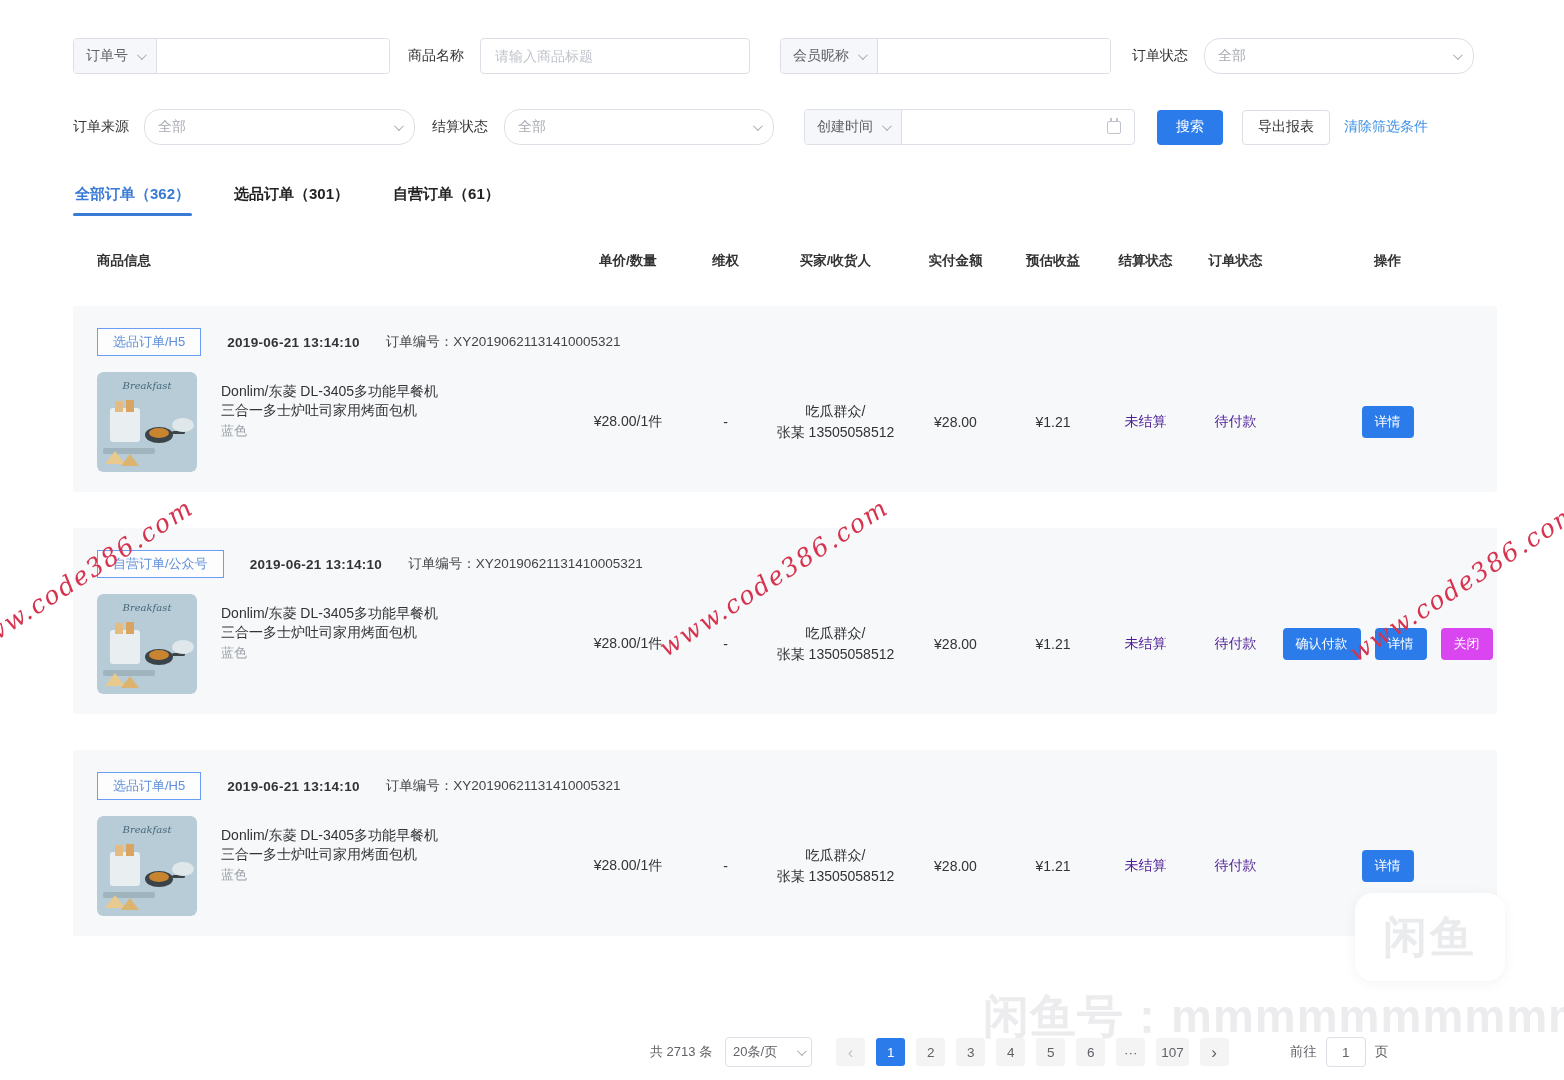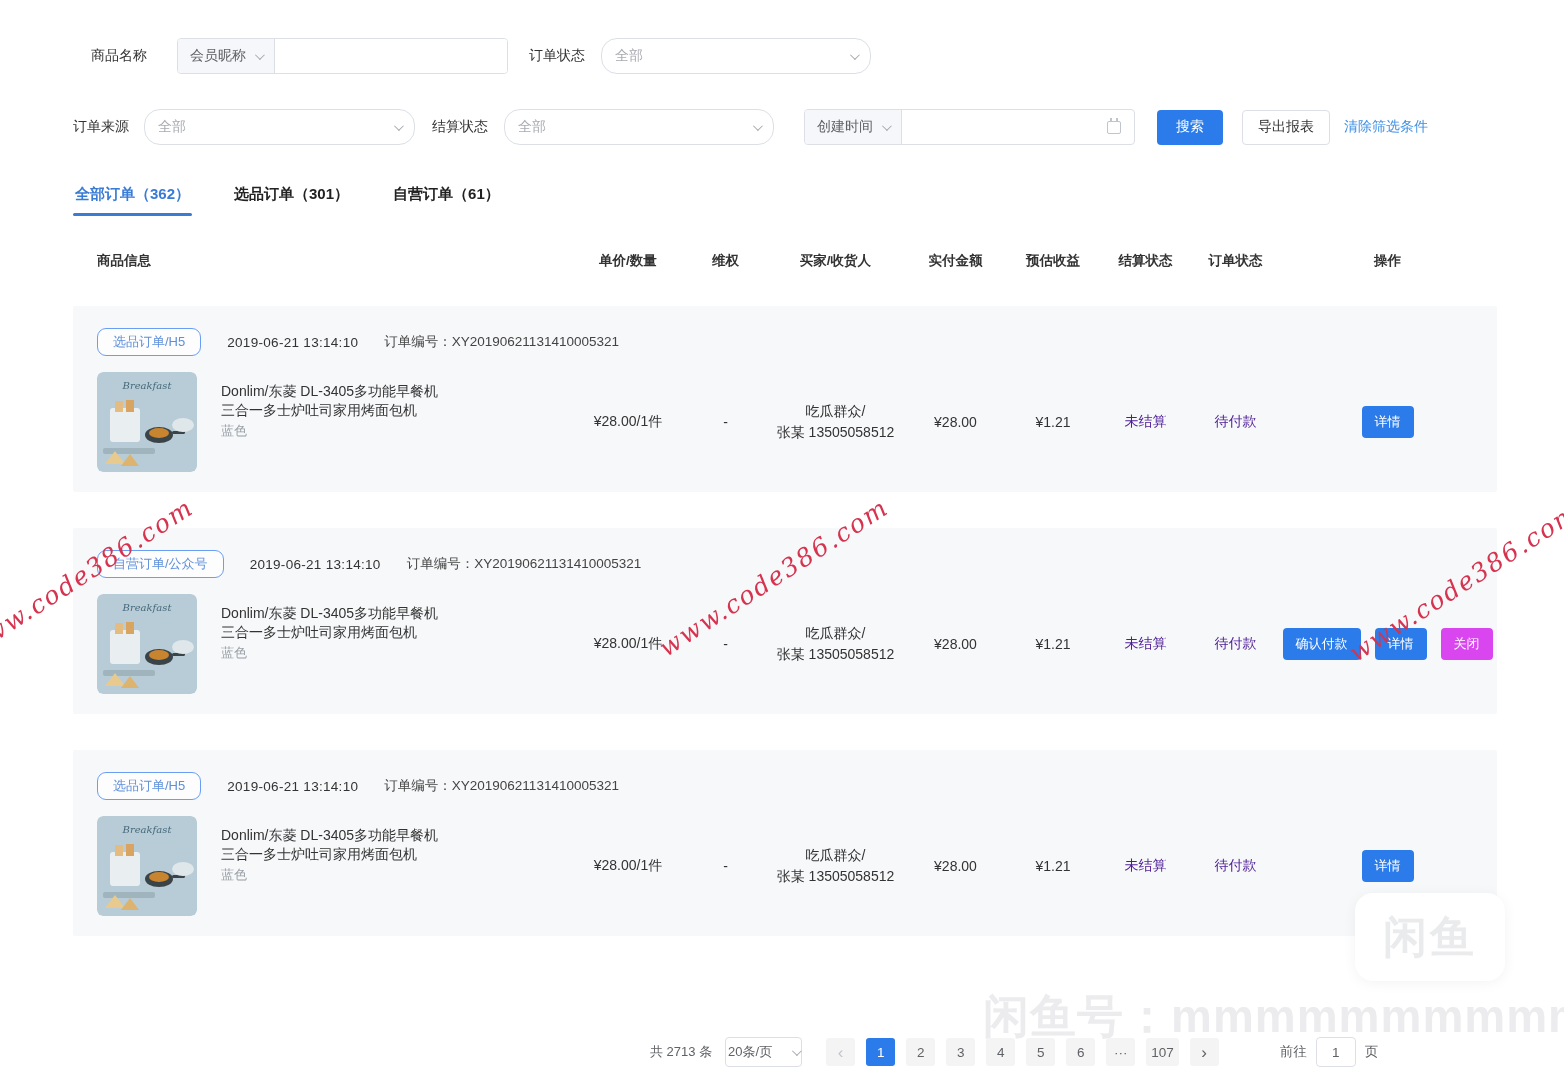--- a/index.html
+++ b/index.html
@@ -38,60 +38,68 @@
   .tab.active::after { content:''; position:absolute; left:-2px; right:-2px; bottom:0; height:3px; border-radius:2px; background:#3a7bd5; }
 
   
   .cols { display:grid; grid-template-columns:500px 110px 85px 135px 105px 90px 95px 85px 1fr; align-items:center; }
   .thead { margin:22px 0 0 73px; width:1424px; padding:14px 0; }
   .th { font-size:13.5px; font-weight:700; color:#333; text-align:center; }
   .th.first { text-align:left; padding-left:24px; }
 
   .card { margin:22px 0 36px 73px; width:1424px; background:#f7f8fa; border-radius:2px; padding:20px 0 20px; }
   .card-head { display:flex; align-items:center; gap:26px; padding:2px 0 16px 24px; }
-  .badge { border:1px solid #6a9ef5; color:#5e8fd8; background:#fdfdfe; border-radius:9px; padding:4px 15px; font-size:13px; cursor:default; }
-  .odate { font-weight:400; color:#333; font-size:13.5px; letter-spacing:.3px; }
+  .badge { border:1px solid #6a9ef5; color:#5e8fd8; background:#fdfdfe; border-radius:0; padding:4px 15px; font-size:13px; cursor:default; }
+  .odate { font-weight:700; color:#333; font-size:13.5px; letter-spacing:.3px; }
   .ono { color:#444; font-size:13.5px; font-weight:500; }
   .card-body .prod { display:flex; gap:24px; padding-left:24px; }
   .pimg { width:100px; height:100px; border-radius:6px; overflow:hidden; flex:0 0 auto; }
   .ptext { width:228px; padding-top:10px; }
   .ptitle { font-size:14px; color:#333; line-height:1.35; }
   .pspec { font-size:13px; color:#9aa0a6; margin-top:2px; }
   .cell { text-align:center; font-size:14px; color:#333; }
   .cell.blue { color:#4c1d95; }
   .buyer div { line-height:1.5; }
   .actions { display:flex; justify-content:center; gap:14px; }
   .abtn { border:none; border-radius:4px; font-size:13px; padding:7px 13px; cursor:pointer; white-space:nowrap; }
   .abtn.primary { background:#2b7cea; color:#fff; }
   .abtn.disabled { background:#d946ef; color:#fff; cursor:default; }
 
   
   .pagination { position:absolute; left:650px; top:999px; display:flex; align-items:center; z-index:2; }
   .ptotal { color:#606266; font-size:13px; margin-right:13px; }
-  .psize { width:77px; height:30px; border:1px solid #dcdfe6; border-radius:4px; background:#fff; display:flex; align-items:center; justify-content:center; gap:20px; color:#606266; font-size:13px; cursor:pointer; margin-right:24px; }
+  .psize { width:87px; height:30px; border:1px solid #dcdfe6; border-radius:4px; background:#fff; display:flex; align-items:center; justify-content:center; gap:20px; color:#606266; font-size:13px; cursor:pointer; margin-right:24px; }
   .pbtn { min-width:29px; height:28px; margin-right:11px; background:#f4f4f5; border-radius:3px; border:none; color:#606266; font-size:13.5px; display:flex; align-items:center; justify-content:center; cursor:pointer; padding:0 5px; }
   .pbtn.active { background:#2b7cea; color:#fff; }
   .pbtn.arrow { font-size:17px; line-height:1; }
   .pbtn.prev { color:#c0c4cc; }
   .goto { display:flex; align-items:center; gap:9px; margin-left:50px; color:#606266; font-size:13.5px; }
   .goto input { width:40px; height:30px; border:1px solid #dcdfe6; border-radius:4px; text-align:center; font-size:13.5px; color:#606266; outline:none; }
 
   
   .wm { position:absolute; pointer-events:none; }
   .wm-red { z-index:9; color:#d6334f; font-family:"DejaVu Serif","Liberation Serif",serif; font-style:italic; font-size:25px; letter-spacing:2px; transform:rotate(-33deg); white-space:nowrap; }
   .wm-gray { z-index:1; left:983px; top:948px; font-size:46px; font-weight:700; color:#ececee; letter-spacing:1px; white-space:nowrap; }
   .wm-logo { z-index:10; left:1355px; top:855px; width:150px; height:88px; background:#fff; border-radius:18px; box-shadow:0 2px 14px rgba(0,0,0,.05); display:flex; align-items:center; justify-content:center; font-size:44px; font-weight:700; color:#eaebed; letter-spacing:3px; }
 </style>
 </head>
 <body>
 
 <div class="page">
 
   <div class="filter-row fr1">
+    <div class="compound">
+      <span class="addon">
+        <span>订单号</span>
+        <i class="chevron"></i>
+      </span>
+      <input type="text" style="">
+    </div>
     <span class="flabel" style="margin-left:18px;">商品名称</span>
+    <input type="text" class="tinput" style="margin-left: 16px;" placeholder="请输入商品标题">
     <div class="compound" style="margin-left:30px;">
       <span class="addon">
         <span>会员昵称</span>
         <i class="chevron"></i>
       </span>
       <input type="text" style="">
     </div>
     <span class="flabel" style="margin-left:21px;">订单状态</span>
     <div class="selectbox" style="margin-left:16px;">
       <span>全部</span>

